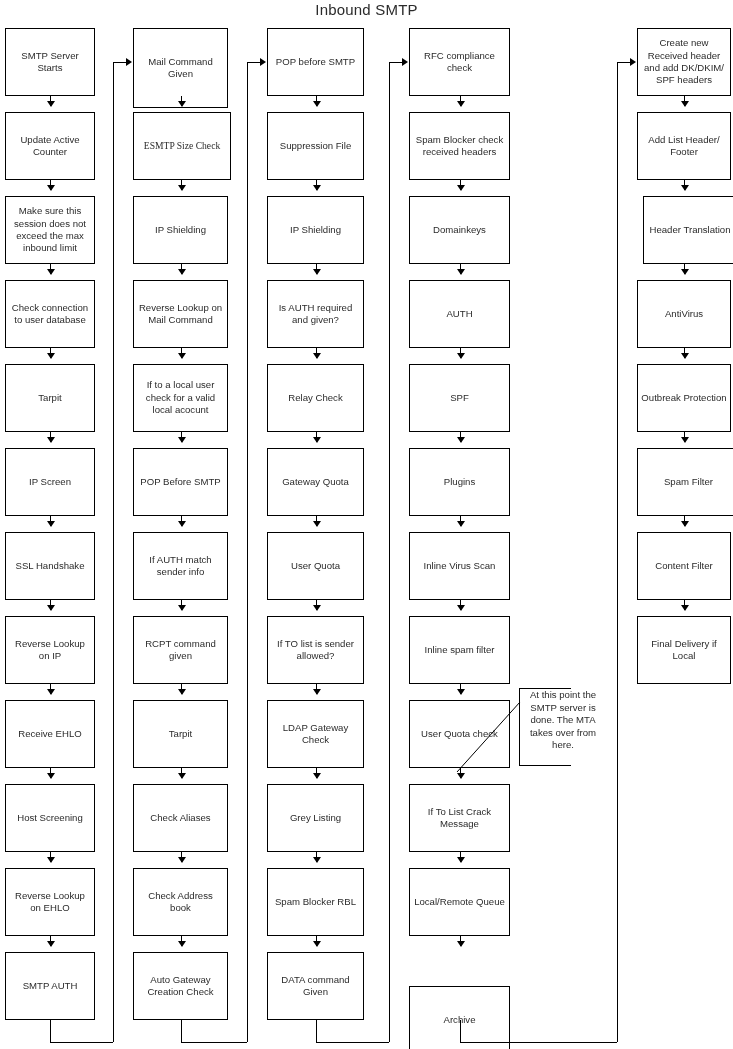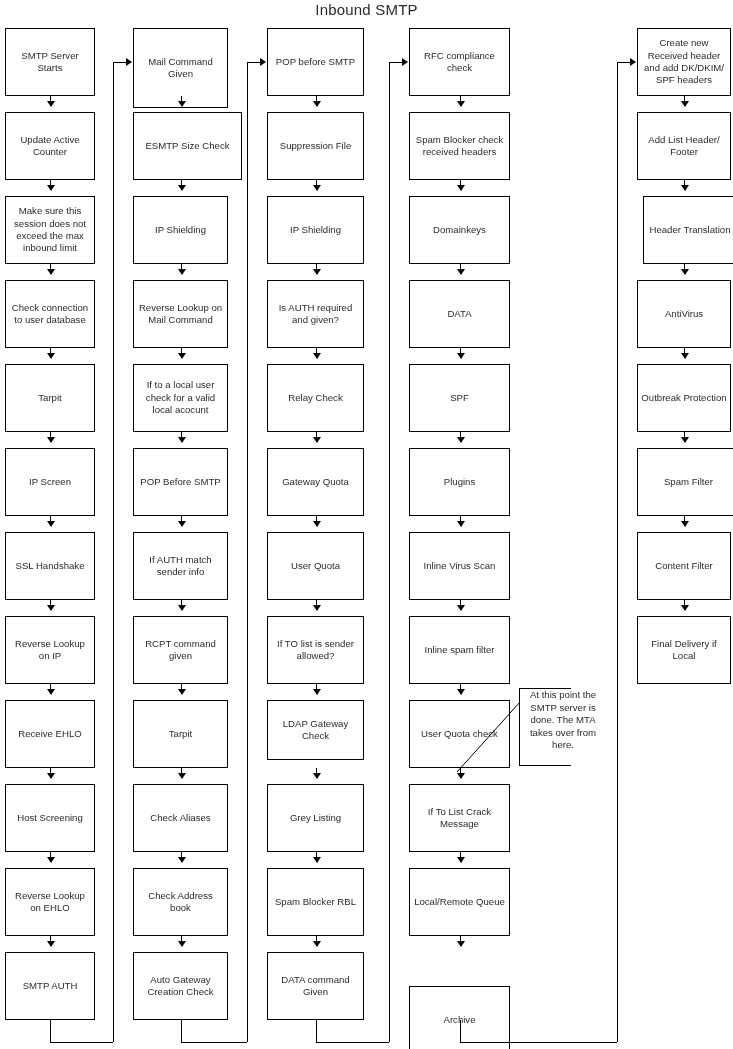--- a/index.html
+++ b/index.html
@@ -162,21 +162,21 @@
       <div class="arrow-down" style="left: 50px; top: 936px; height: 10px;"></div>
       <div class="node" style="left: 5px; top: 952px; width: 90px; height: 68px;">
         <span>SMTP AUTH</span>
       </div>
     </div>
   <div class="column" id="col-2">
       <div class="node" style="left: 133px; top: 28px; width: 95px; height: 80px;">
         <span>Mail Command Given</span>
       </div>
       <div class="arrow-down" style="left: 181px; top: 96px; height: 10px;"></div>
-      <div class="node" style="left: 133px; top: 112px; width: 109px; height: 68px;">
+      <div class="node" style="left: 133px; top: 112px; width: 98px; height: 68px; font-family: Liberation Serif, serif;">
         <span>ESMTP Size Check</span>
       </div>
       <div class="arrow-down" style="left: 181px; top: 180px; height: 10px;"></div>
       <div class="node" style="left: 133px; top: 196px; width: 95px; height: 68px;">
         <span>IP Shielding</span>
       </div>
       <div class="arrow-down" style="left: 181px; top: 264px; height: 10px;"></div>
       <div class="node" style="left: 133px; top: 280px; width: 95px; height: 68px;">
         <span>Reverse Lookup on Mail Command</span>
       </div>
@@ -239,21 +239,21 @@
       </div>
       <div class="arrow-down" style="left: 316px; top: 516px; height: 10px;"></div>
       <div class="node" style="left: 267px; top: 532px; width: 97px; height: 68px;">
         <span>User Quota</span>
       </div>
       <div class="arrow-down" style="left: 316px; top: 600px; height: 10px;"></div>
       <div class="node" style="left: 267px; top: 616px; width: 97px; height: 68px;">
         <span>If TO list is sender allowed?</span>
       </div>
       <div class="arrow-down" style="left: 316px; top: 684px; height: 10px;"></div>
-      <div class="node" style="left: 267px; top: 700px; width: 97px; height: 60px;">
+      <div class="node" style="left: 267px; top: 700px; width: 97px; height: 68px;">
         <span>LDAP Gateway Check</span>
       </div>
       <div class="arrow-down" style="left: 316px; top: 768px; height: 10px;"></div>
       <div class="node" style="left: 267px; top: 784px; width: 97px; height: 68px;">
         <span>Grey Listing</span>
       </div>
       <div class="arrow-down" style="left: 316px; top: 852px; height: 10px;"></div>
       <div class="node" style="left: 267px; top: 868px; width: 97px; height: 68px;">
         <span>Spam Blocker RBL</span>
       </div>
@@ -269,21 +269,21 @@
       <div class="arrow-down" style="left: 460px; top: 96px; height: 10px;"></div>
       <div class="node" style="left: 409px; top: 112px; width: 101px; height: 68px;">
         <span>Spam Blocker check received headers</span>
       </div>
       <div class="arrow-down" style="left: 460px; top: 180px; height: 10px;"></div>
       <div class="node" style="left: 409px; top: 196px; width: 101px; height: 68px;">
         <span>Domainkeys</span>
       </div>
       <div class="arrow-down" style="left: 460px; top: 264px; height: 10px;"></div>
       <div class="node" style="left: 409px; top: 280px; width: 101px; height: 68px;">
-        <span>DATA</span>
+        <span>AUTH</span>
       </div>
       <div class="arrow-down" style="left: 460px; top: 348px; height: 10px;"></div>
       <div class="node" style="left: 409px; top: 364px; width: 101px; height: 68px;">
         <span>SPF</span>
       </div>
       <div class="arrow-down" style="left: 460px; top: 432px; height: 10px;"></div>
       <div class="node" style="left: 409px; top: 448px; width: 101px; height: 68px;">
         <span>Plugins</span>
       </div>
       <div class="arrow-down" style="left: 460px; top: 516px; height: 10px;"></div>

